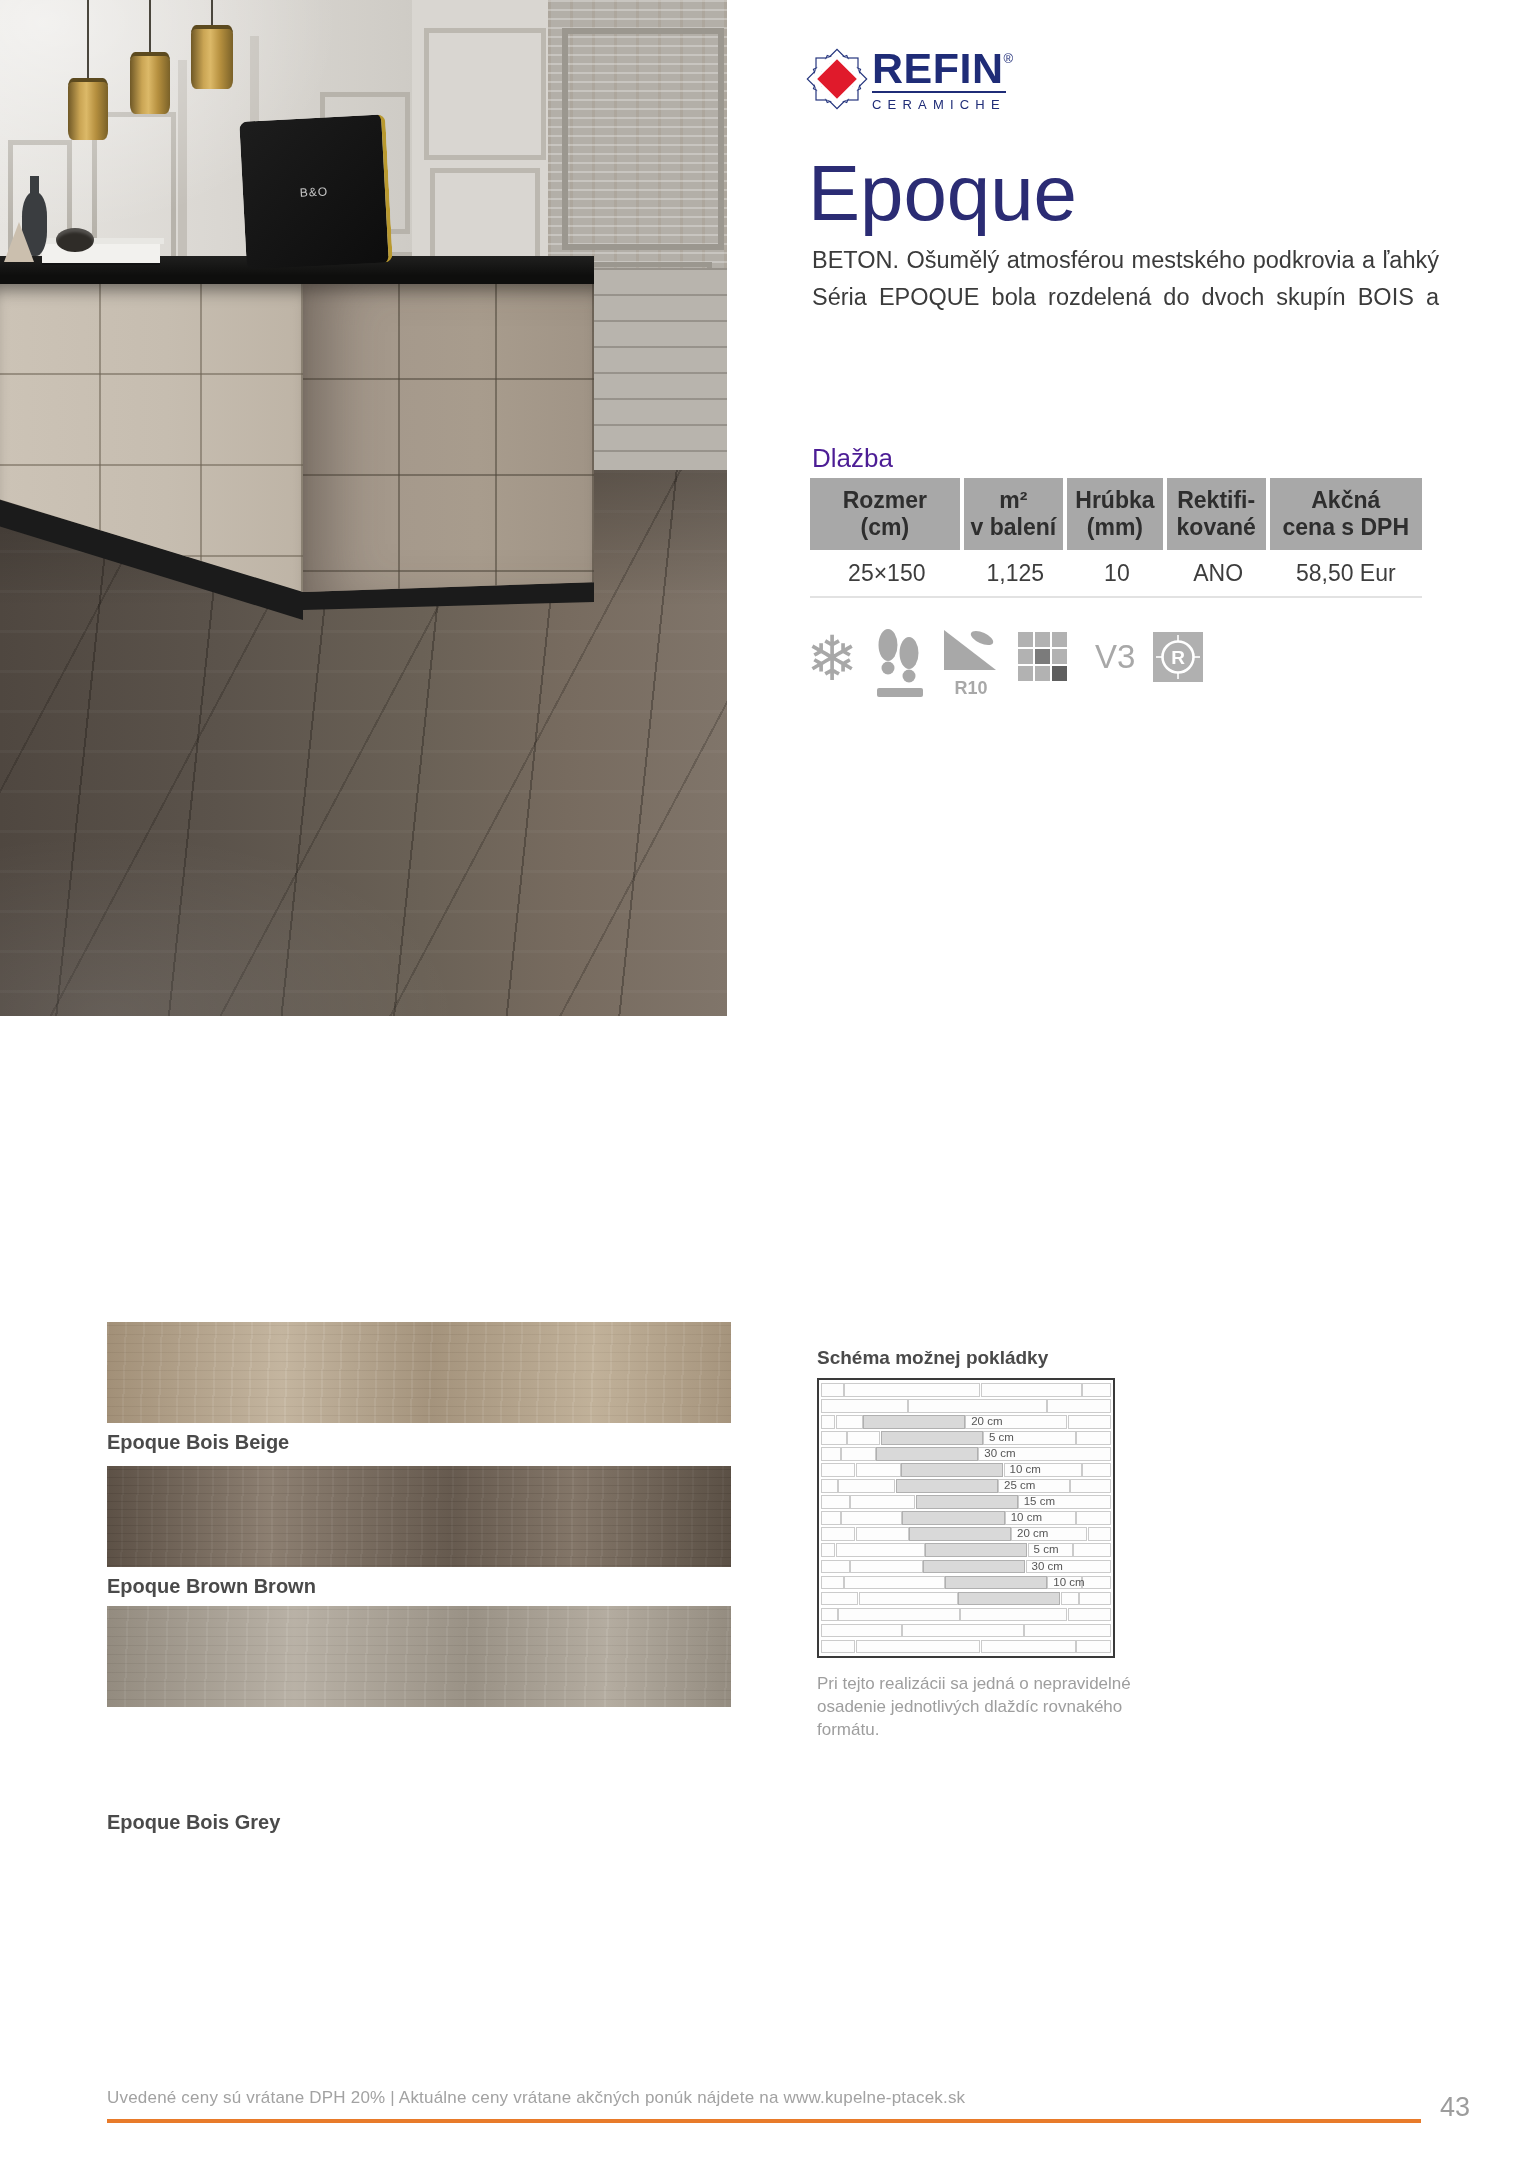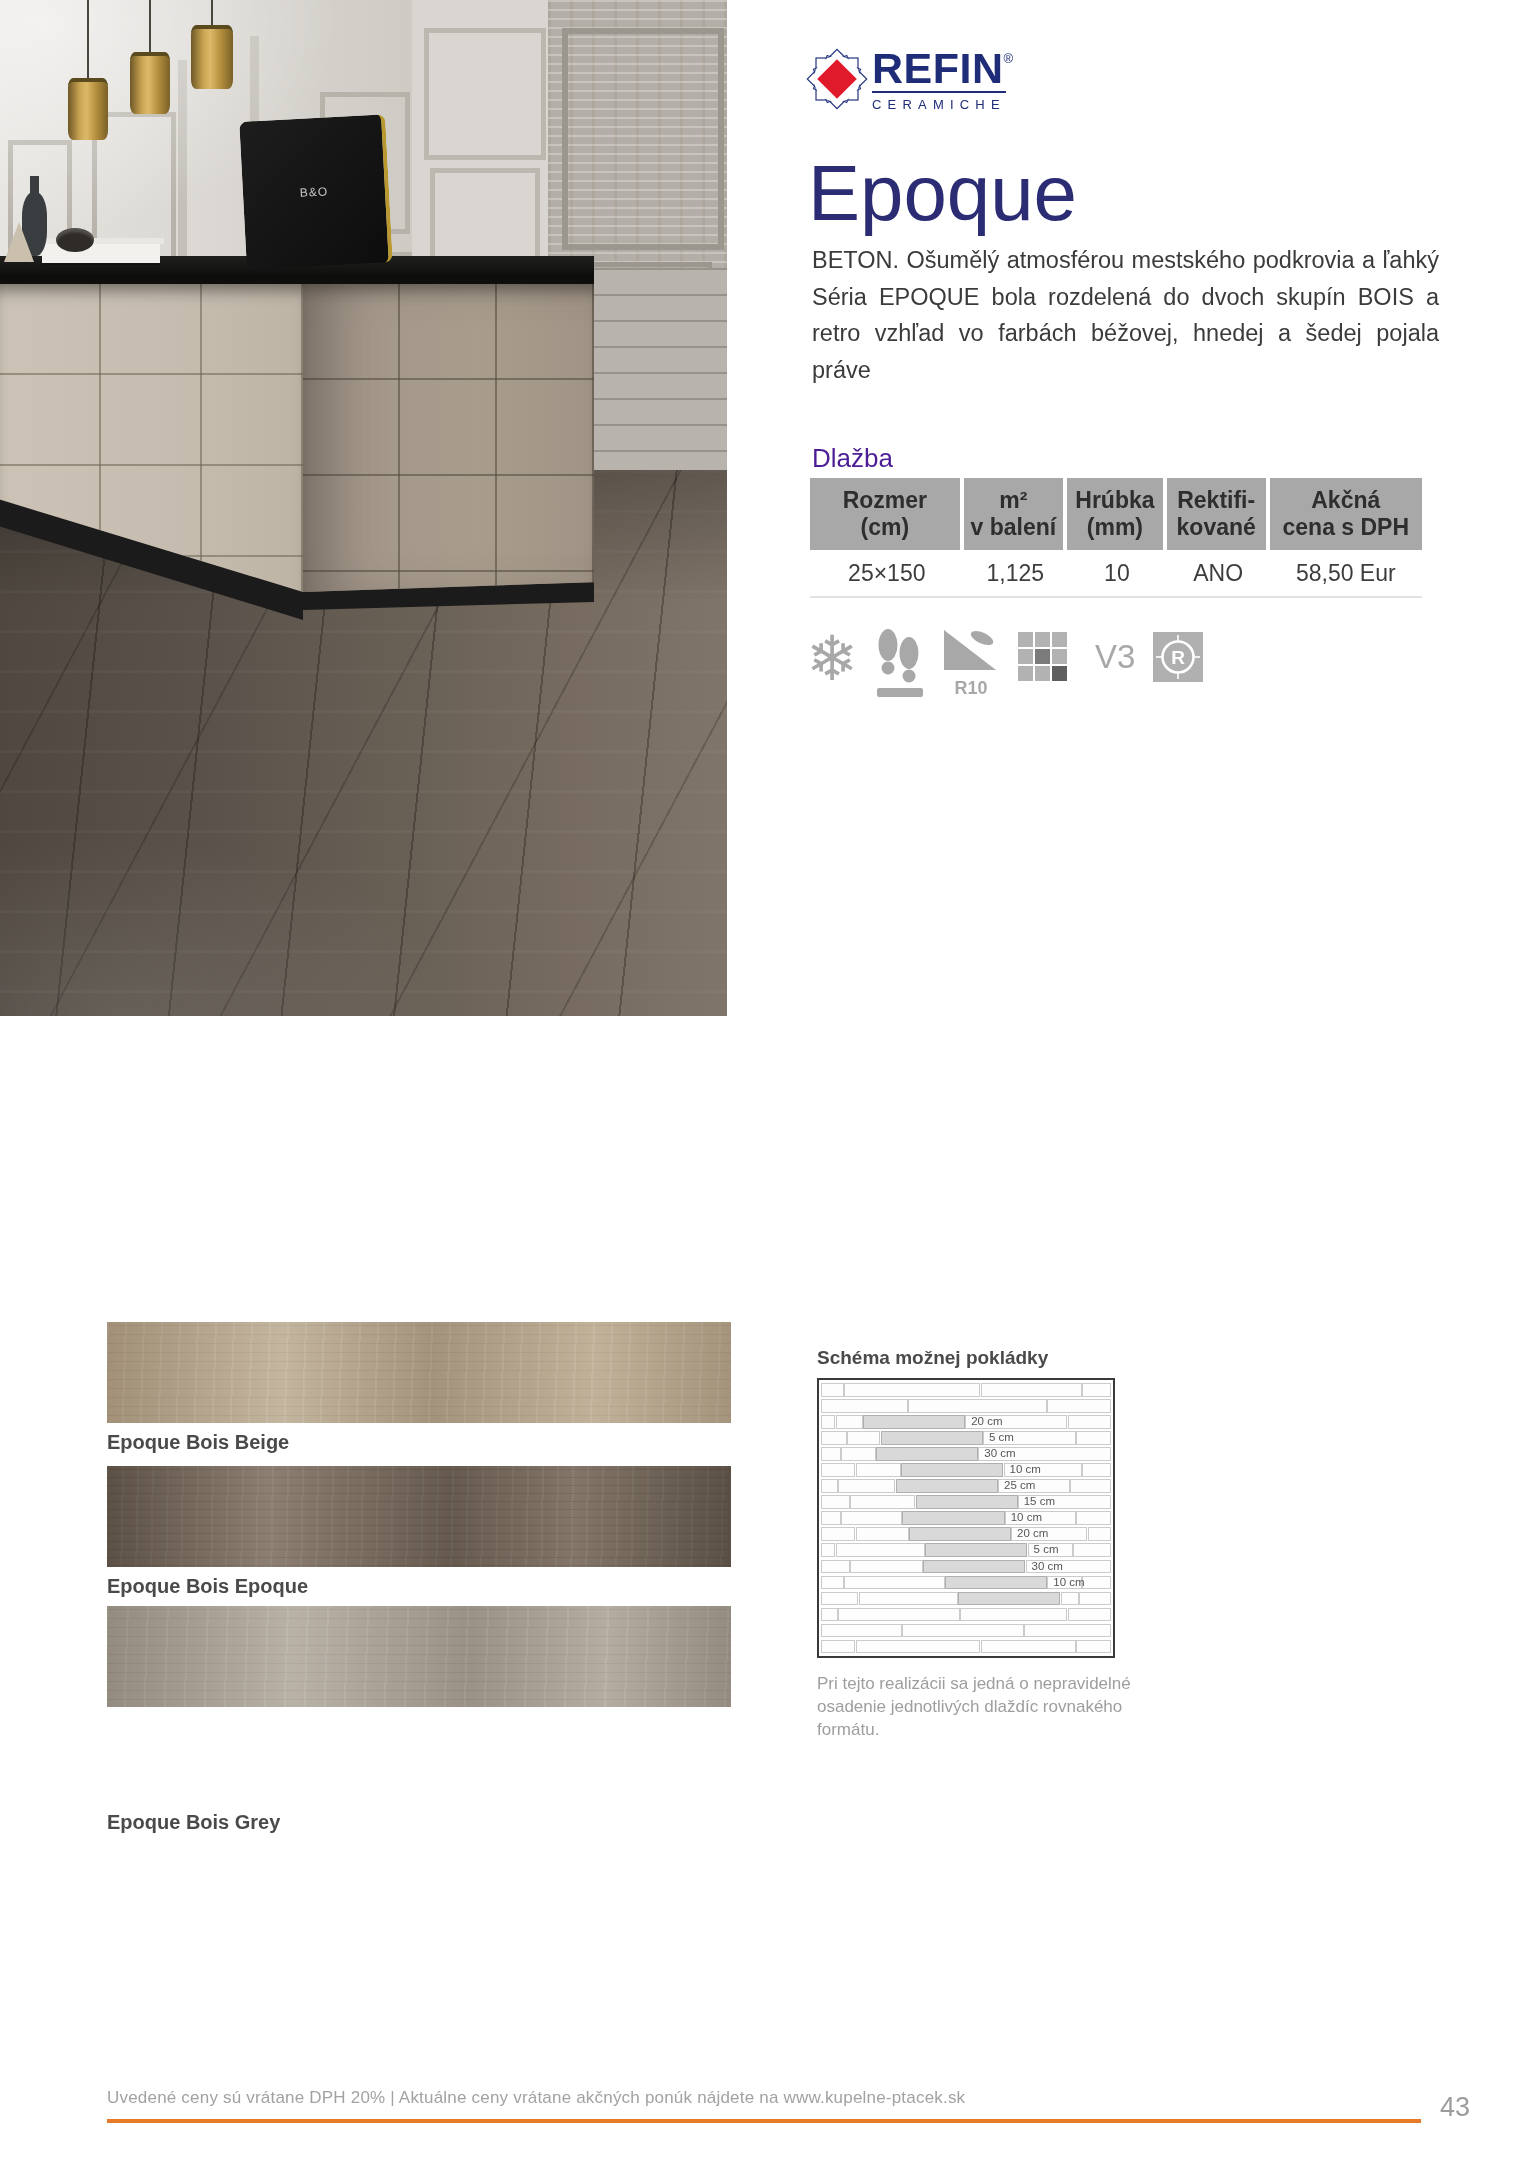--- a/index.html
+++ b/index.html
@@ -200,21 +200,20 @@
       </div>
       <div class="brand-rule"></div>
       <div class="brand-sub">CERAMICHE</div>
     </div>
   </div>
 
   <div class="title">Epoque</div>
   <div class="desc">
     <div class="jline">BETON. Ošumělý atmosférou mestského podkrovia a ľahký</div>
     <div class="jline">Séria EPOQUE bola rozdelená do dvoch skupín BOIS a</div>
-    <div class="jline">retro vzhľad vo farbách béžovej, hnedej a šedej pojala práve</div>
   </div>
 
   <div class="section-label">Dlažba</div>
   <div class="ptable">
     <div class="thead">
       <div class="th c0">
         <span>Rozmer</span>
           <span>(cm)</span>
       </div>
       <div class="th c1">
@@ -290,21 +289,21 @@
         <line x1="25" y1="3" x2="25" y2="9" stroke="#fff" stroke-width="1.6"></line>
         <line x1="25" y1="41" x2="25" y2="47" stroke="#fff" stroke-width="1.6"></line>
         <text x="25" y="32" text-anchor="middle" fill="#fff" font-size="19" font-weight="bold" font-family="Liberation Sans, sans-serif">R</text>
       </svg>
     </div>
   </div>
 
   <div class="strip beige"></div>
   <div class="strip-label lbl-beige">Epoque Bois Beige</div>
   <div class="strip brown"></div>
-  <div class="strip-label lbl-brown">Epoque Bois Epoque</div>
+  <div class="strip-label lbl-brown">Epoque Brown Brown</div>
   <div class="strip grey"></div>
   <div class="strip-label lbl-grey">Epoque Bois Grey</div>
 
   <div class="scheme-title">Schéma možnej pokládky</div>
   <div class="scheme">
       <div class="srow">
         <span class="stile" style="left: 0%; width: 7.2%;"></span>
         <span class="stile" style="left: 8%; width: 46.2%;"></span>
         <span class="stile" style="left: 55%; width: 34.2%;"></span>
         <span class="stile" style="left: 90%; width: 9.2%;"></span>

